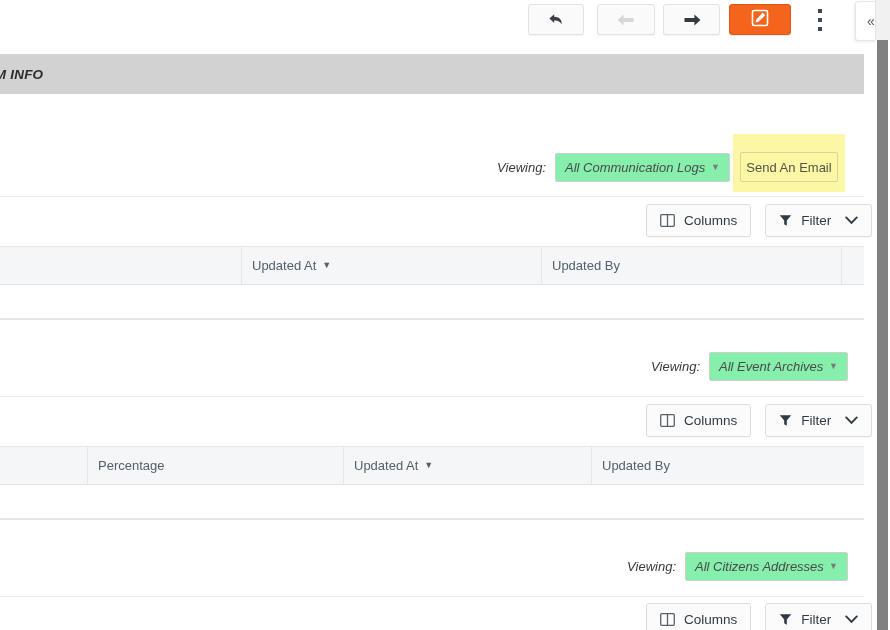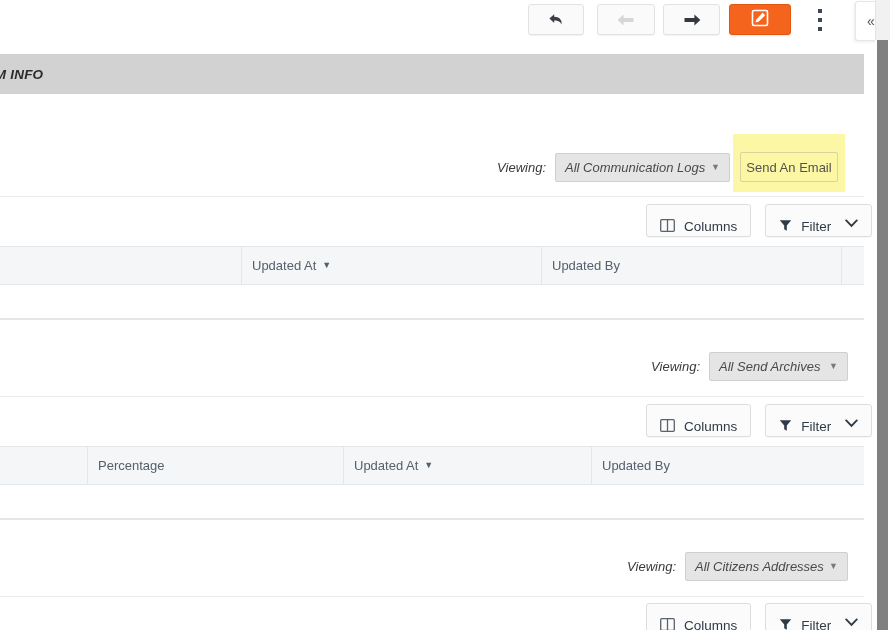--- a/index.html
+++ b/index.html
@@ -147,21 +147,21 @@
   .viewing-label {
     font-size: 13px;
     color: #3a3a3a;
     margin-right: 9px;
     white-space: nowrap;
   }
   .viewing-select {
     height: 29px;
     border: 1px solid #cfcfcf;
     border-radius: 2px;
-    background: #e5e5e5;
+    background: #86efac;
     display: flex;
     align-items: center;
     padding: 0 9px;
     font-size: 13px;
     color: #4a4a4a;
     cursor: pointer;
     box-sizing: border-box;
     white-space: nowrap;
   }
   .viewing-select .caret {
@@ -198,22 +198,22 @@
     display: flex;
     align-items: center;
     gap: 14px;
   }
   .gtool {
     height: 33px;
     border: 1px solid #dddddd;
     border-radius: 3px;
     background: #fbfbfb;
     display: flex;
-    align-items: flex-start;
-    padding: 14px 13px;
+    align-items: center;
+    padding: 8px 13px;
     font-size: 13.5px;
     color: #2f3a45;
     cursor: pointer;
     box-sizing: border-box;
     box-shadow: 0 1px 1px rgba(0,0,0,0.03);
     white-space: nowrap;
   }
   .gtool .ic { margin-right: 9px; display: flex; align-items: center; }
   .gtool .chev { margin-left: 14px; display: flex; align-items: center; }
 
@@ -403,21 +403,21 @@
         <span>Updated By</span>
       </div>
       <div class="cell" style="width:22px;"></div>
     </div>
     <div class="grid-body"></div>
   </div>
 
   <div class="viewing-row" style="left:560px; top:351px; width:288px;">
     <span class="viewing-label">Viewing:</span>
     <div class="viewing-select" style="width:139px;">
-      <span>All Send Archives</span>
+      <span>All Event Archives</span>
       <span class="caret" style="margin-left:auto;">▼</span>
     </div>
   </div>
 
   <div class="divider-line" style="top:396px;"></div>
 
   <div class="grid-tools" style="left:646px; top:403px;">
     <div class="gtool">
       <span class="ic">
         <svg width="15" height="13" viewBox="0 0 15 13">

